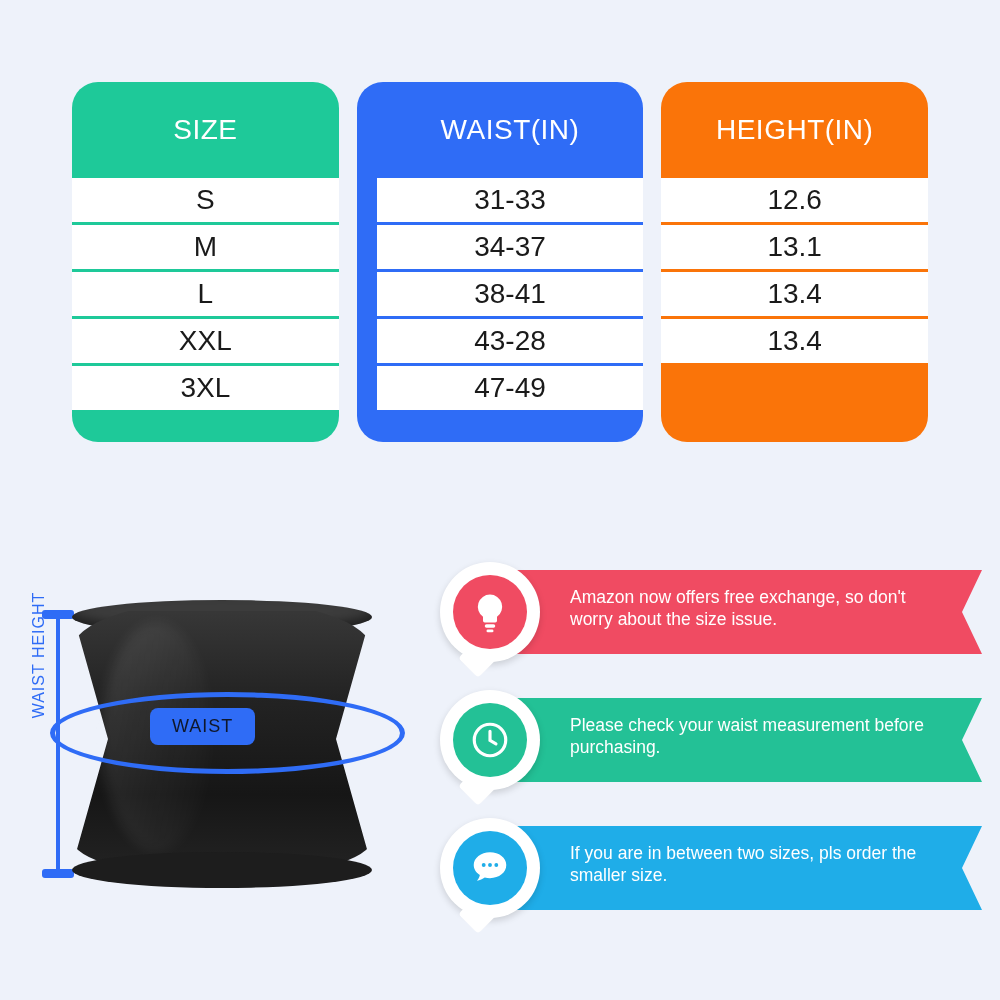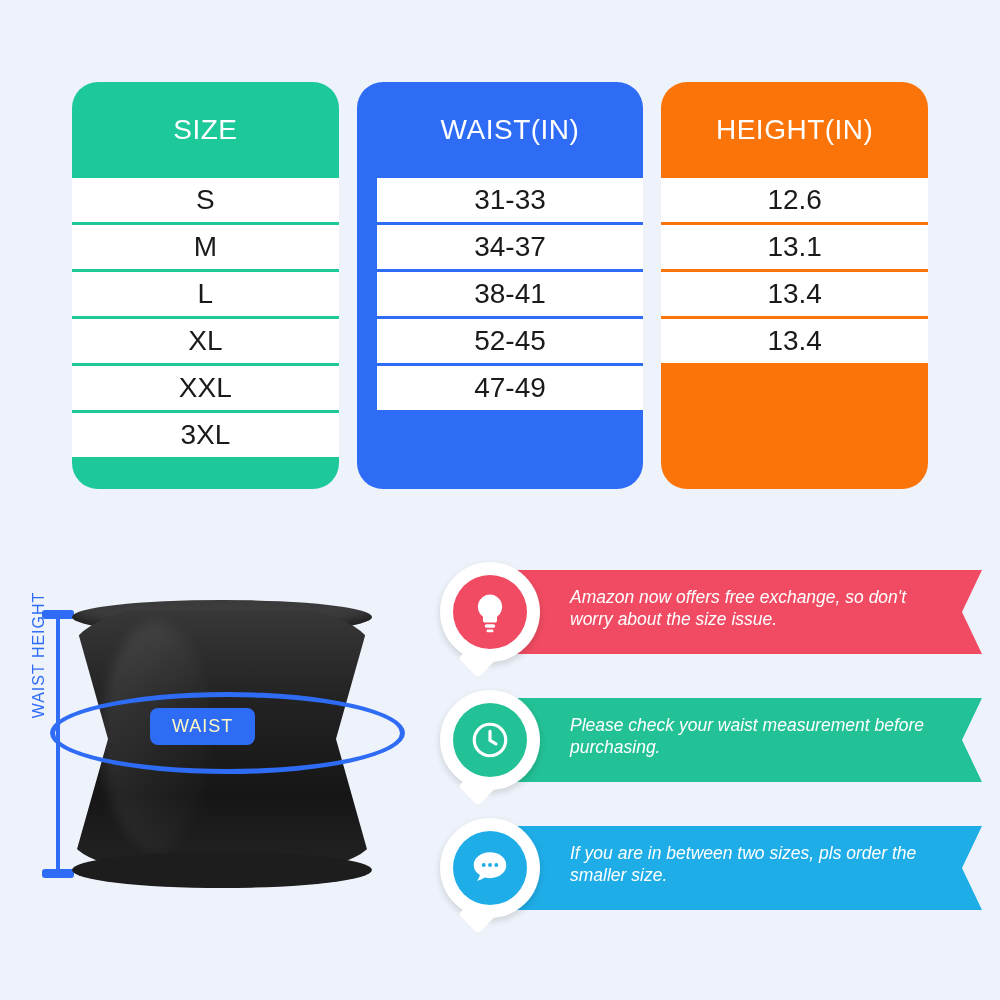--- a/index.html
+++ b/index.html
@@ -108,21 +108,21 @@
     width: 345px;
     height: 72px;
     border: 5px solid #2f6cf6;
     border-radius: 50%;
   }
   .waist-label {
     position: absolute;
     left: 130px;
     top: 148px;
     background: #2f6cf6;
-    color: #fef9c3;
+    color: #0f172a;
     font-size: 18px;
     padding: 8px 22px;
     border-radius: 8px;
     letter-spacing: 1px;
   }
   .height-bar {
     position: absolute;
     left: 20px;
     top: 50px;
     width: 36px;
@@ -162,21 +162,20 @@
   .notes {
     position: absolute;
     left: 430px;
     top: 556px;
     width: 560px;
   }
   .note {
     position: relative;
     height: 118px;
     margin-bottom: 10px;
-    font-style: italic;
   }
   .ribbon {
     position: absolute;
     left: 52px;
     top: 14px;
     width: 500px;
     height: 84px;
     clip-path: polygon(0 0, 100% 0, 96% 50%, 100% 100%, 0 100%);
   }
   .note.red    .ribbon { background: #f04b62; }
@@ -233,31 +232,30 @@
 </head>
 <body>
 
 <div class="size-table">
 
   <div class="col size">
     <div class="col-head">SIZE</div>
     <div class="cell">S</div>
     <div class="cell">M</div>
     <div class="cell">L</div>
-    <div class="cell">XL</div>
     <div class="cell">XXL</div>
     <div class="cell">3XL</div>
   </div>
 
   <div class="col waist">
     <div class="col-head">WAIST(IN)</div>
     <div class="cell">31-33</div>
     <div class="cell">34-37</div>
     <div class="cell">38-41</div>
-    <div class="cell">52-45</div>
+    <div class="cell">43-28</div>
     <div class="cell">47-49</div>
   </div>
 
   <div class="col height">
     <div class="col-head">HEIGHT(IN)</div>
     <div class="cell">12.6</div>
     <div class="cell">13.1</div>
     <div class="cell">13.4</div>
     <div class="cell">13.4</div>
   </div>

